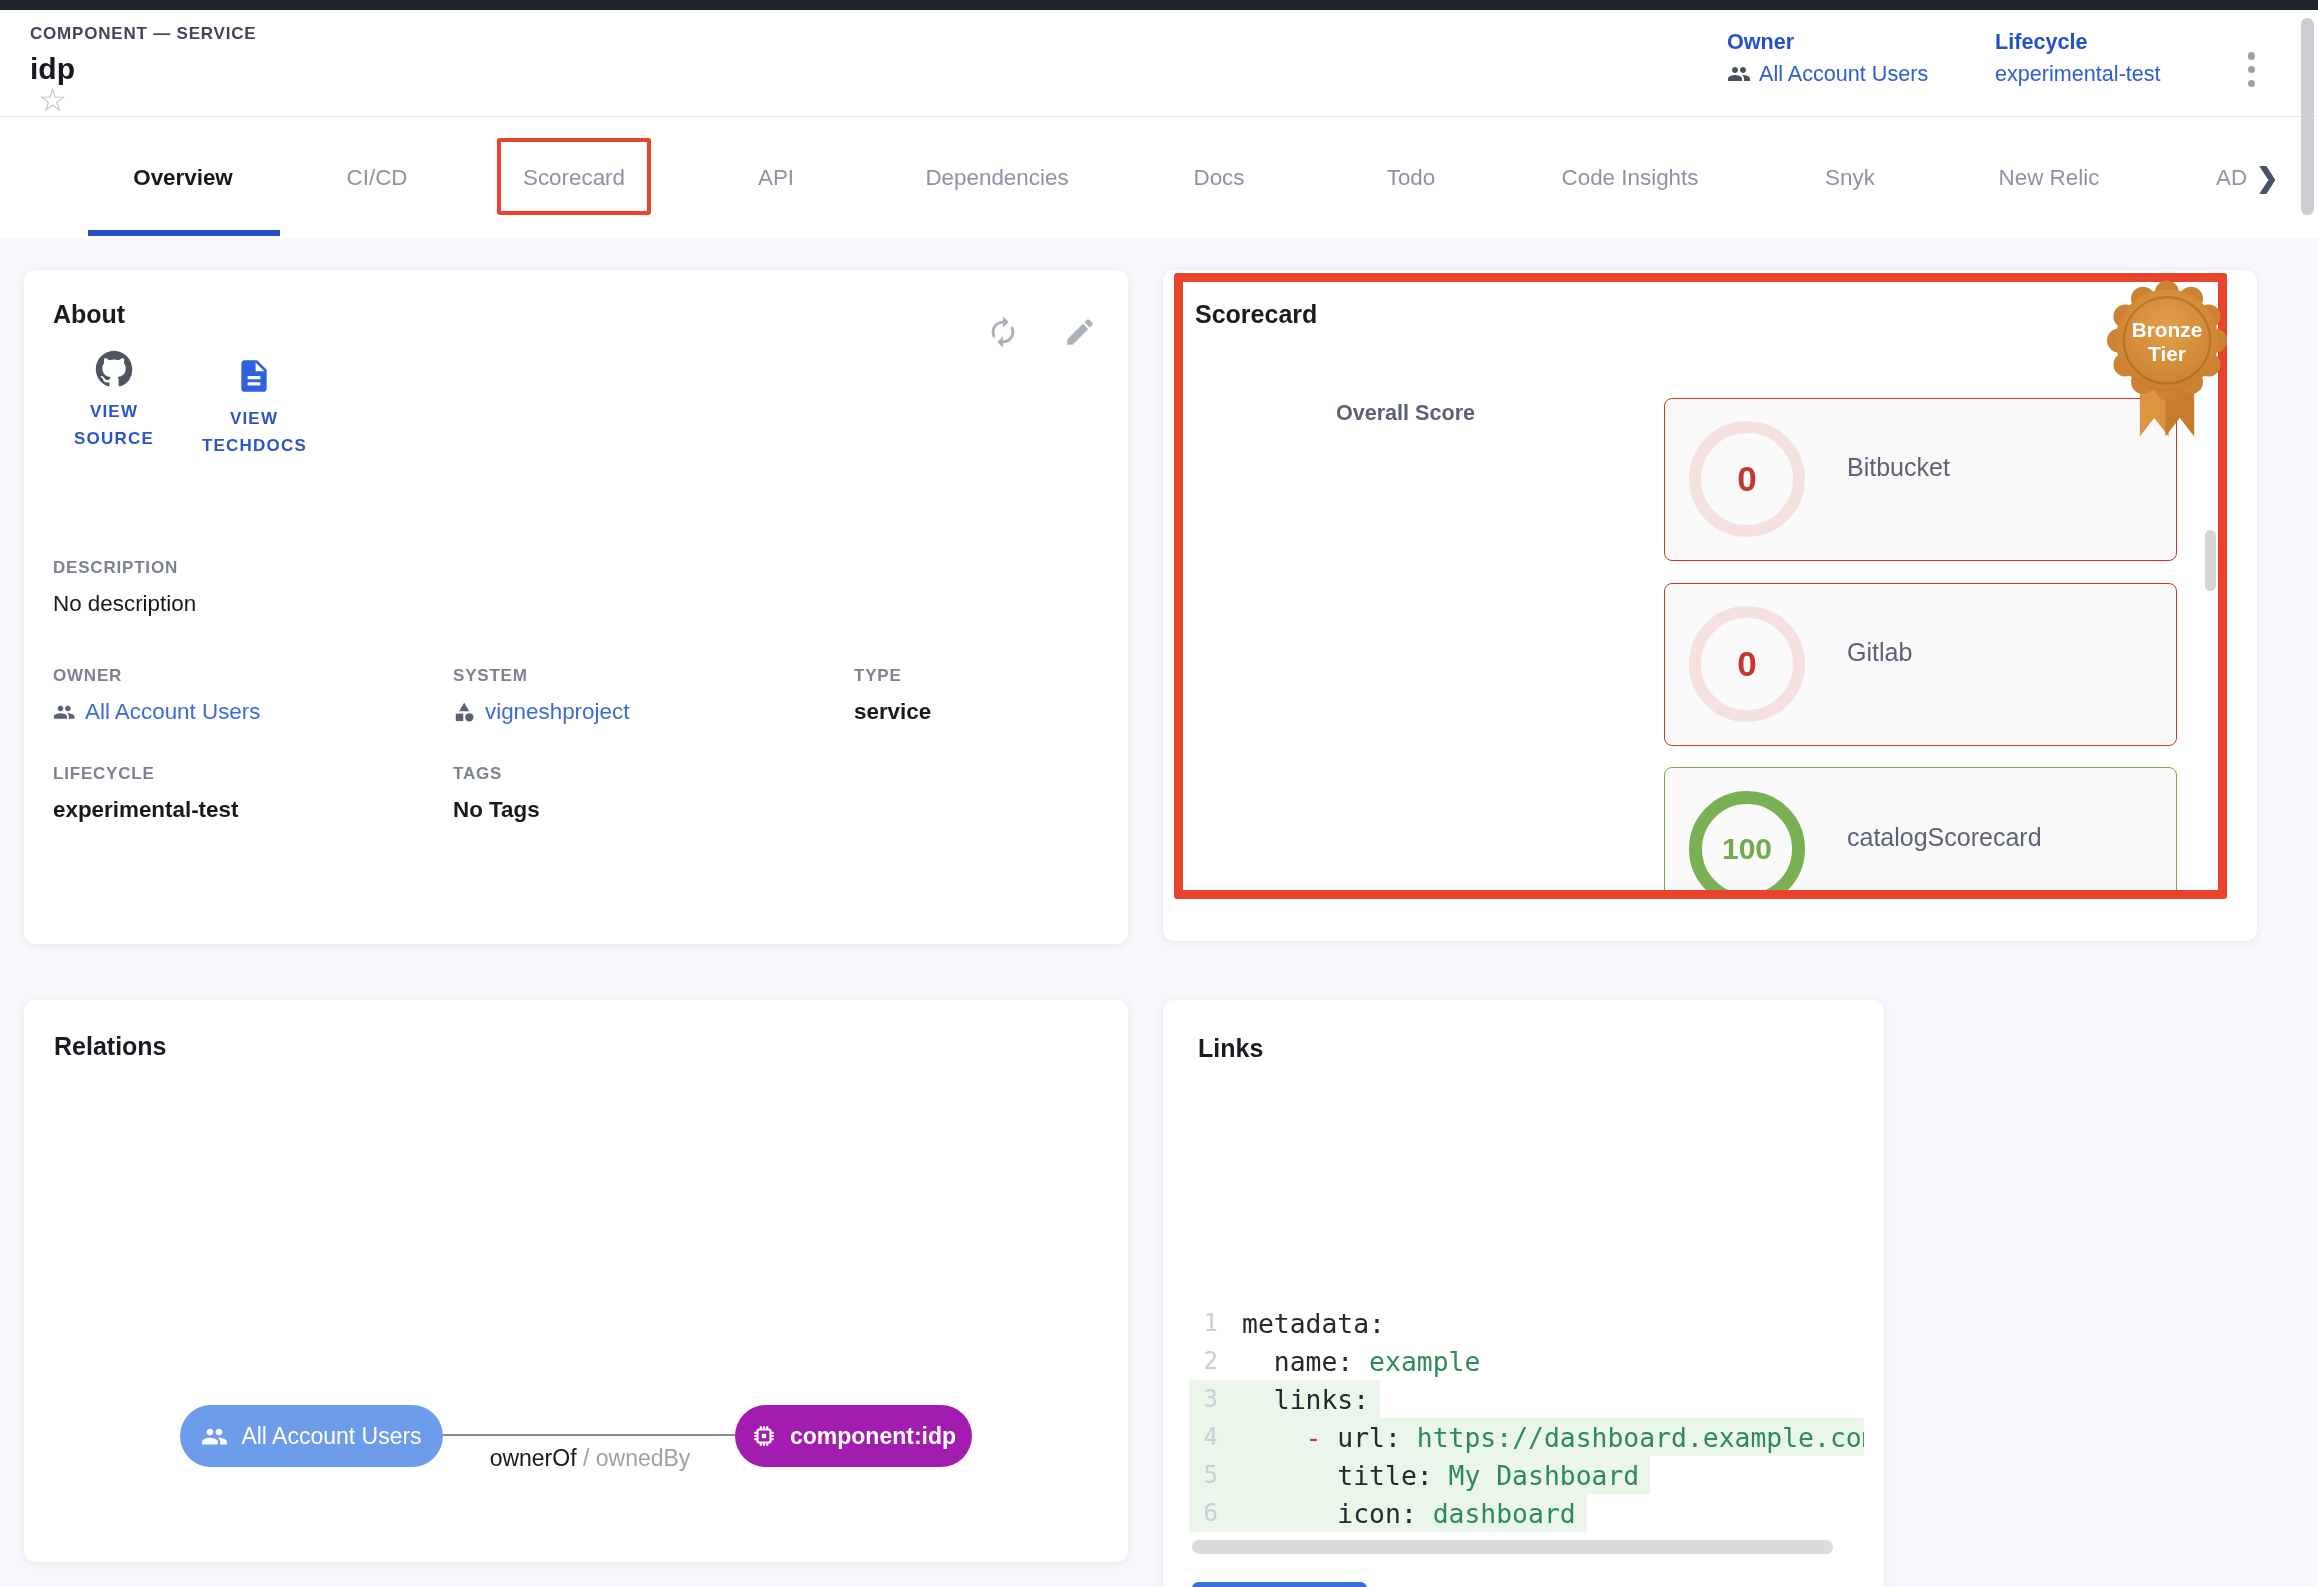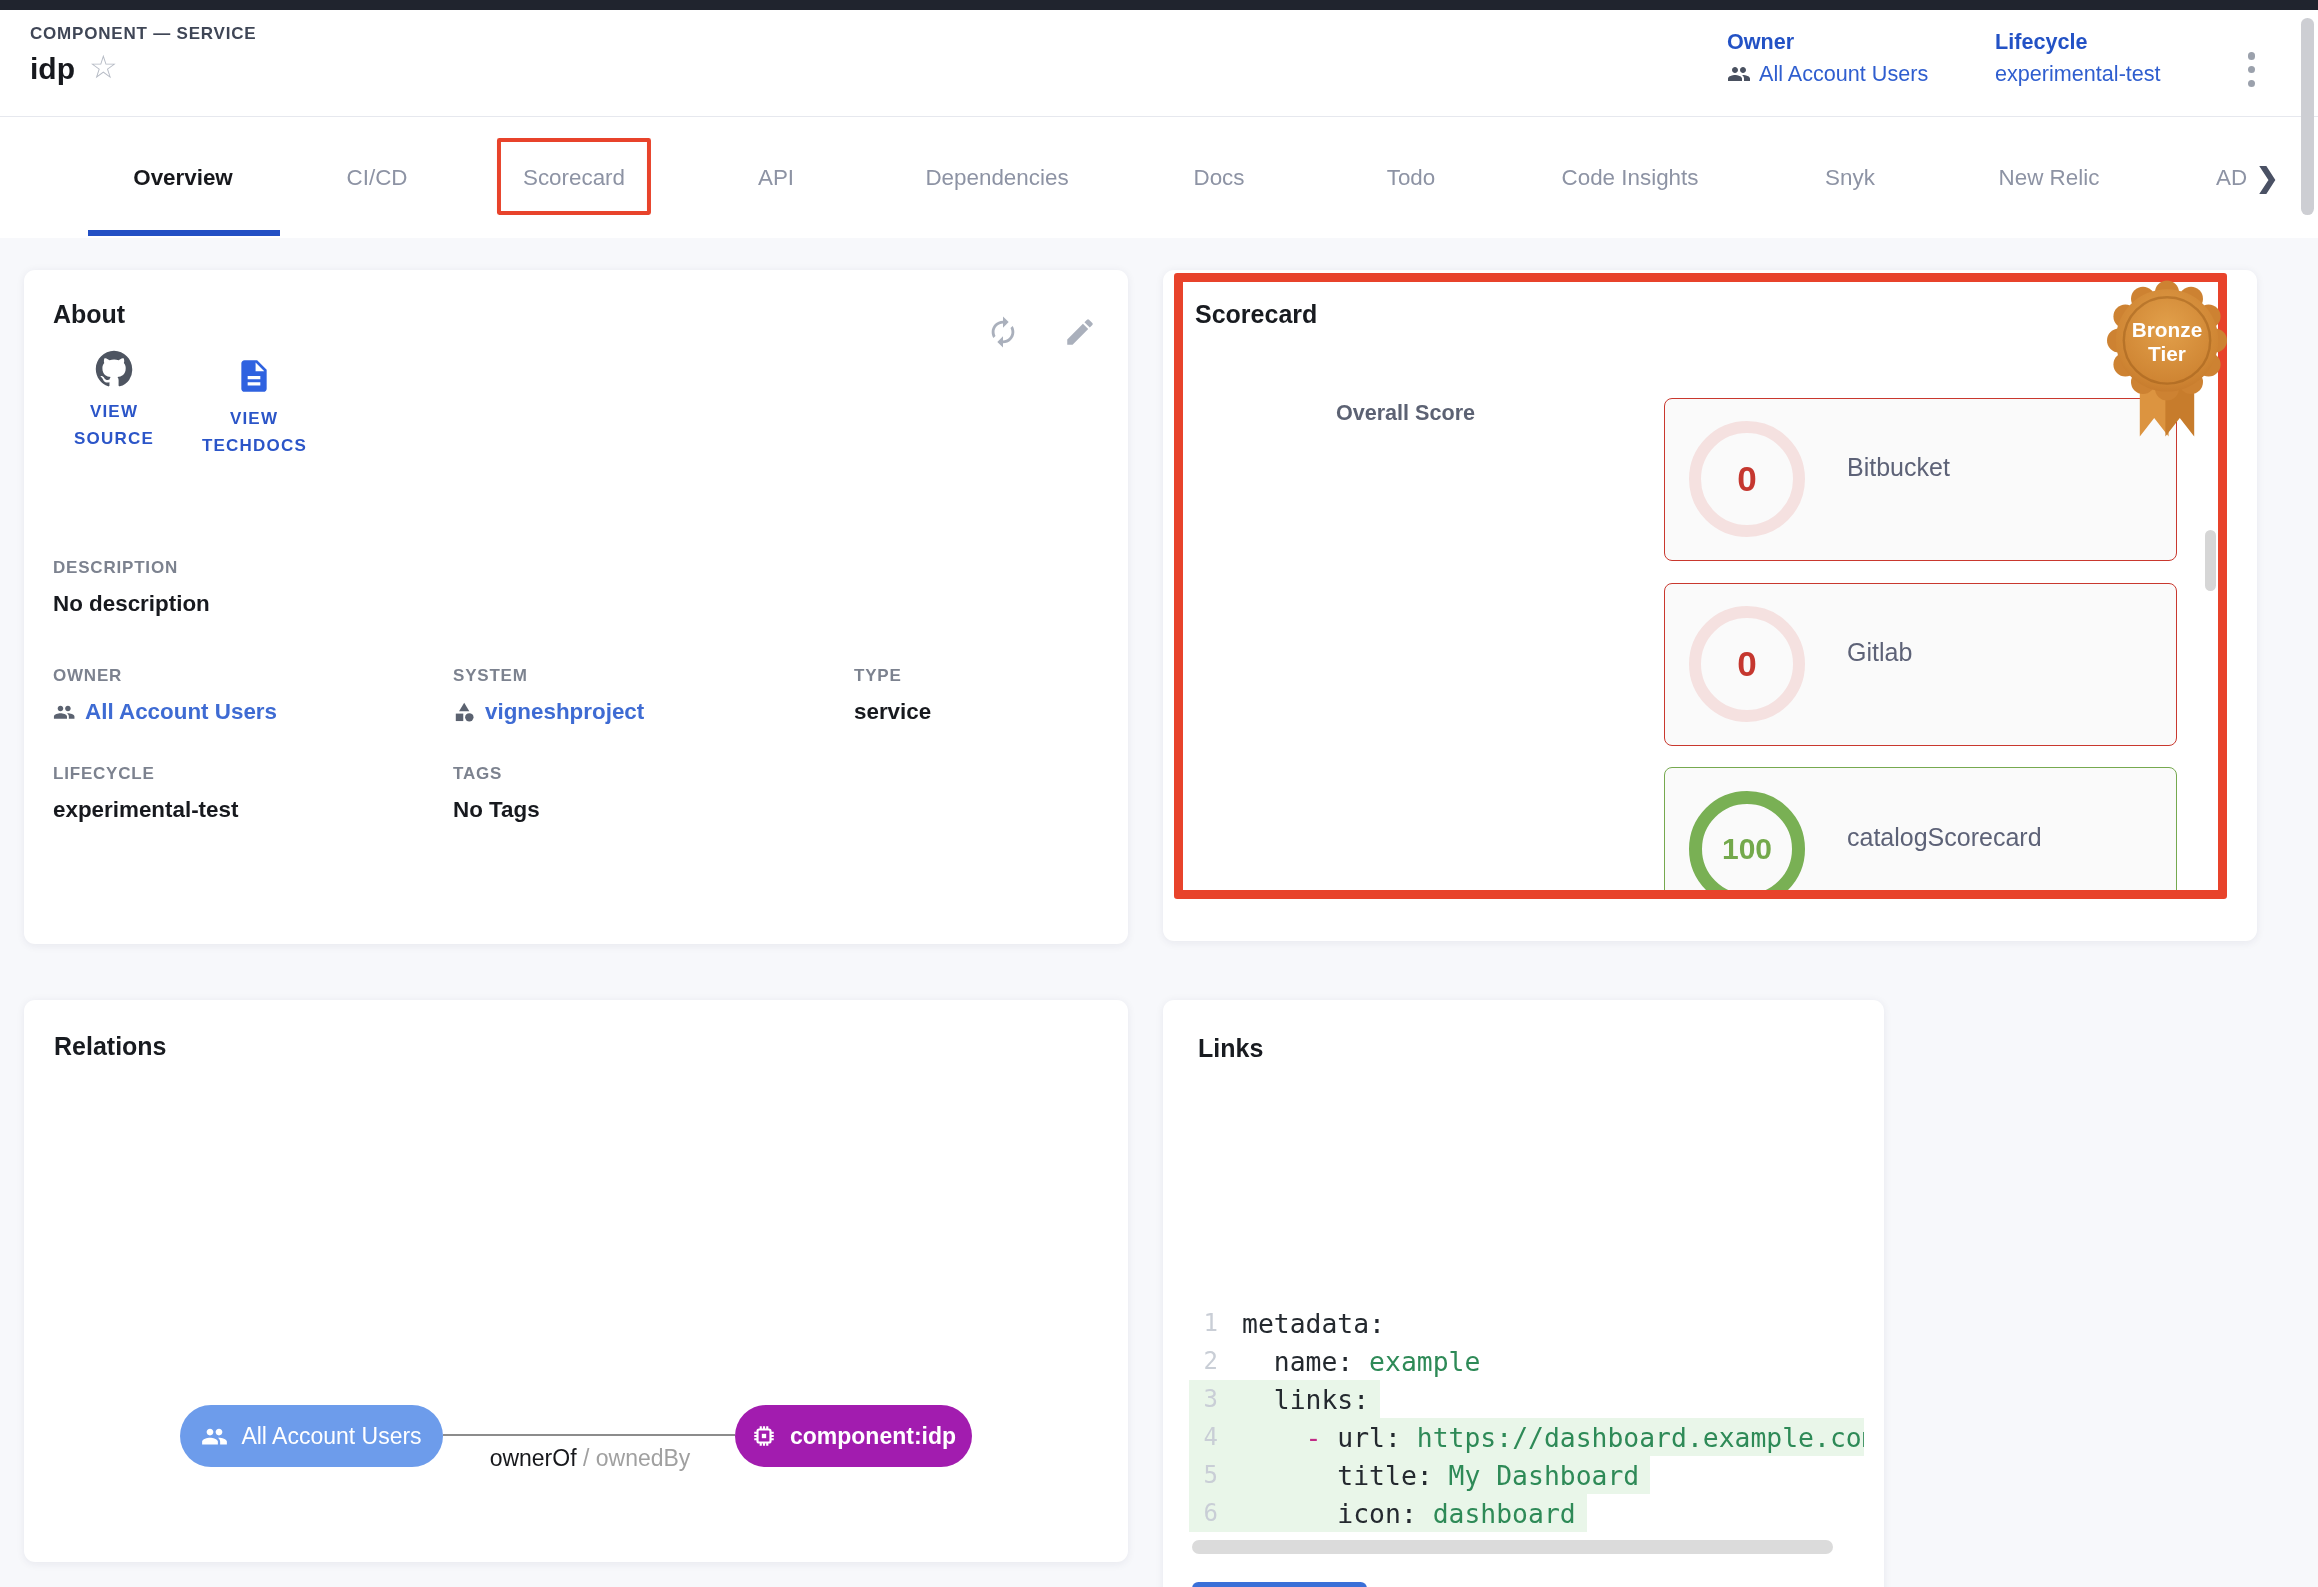--- a/index.html
+++ b/index.html
@@ -5,21 +5,21 @@
   * { margin:0; padding:0; box-sizing:border-box; }
   html,body { background:#e9eaee; }
   .page {
     position:relative; width:2319px; height:1588px; overflow:hidden;
     background:#f7f8fb; font-family:"Liberation Sans", sans-serif;
   }
   
   .topbar { position:absolute; left:0; top:0; width:2319px; height:9.6px; background:#20242e; }
   .header { position:absolute; left:0; top:9.6px; width:2319px; height:107px; background:#ffffff; border-bottom:0.8px solid #e6e8ee; }
   .breadcrumb { position:absolute; left:30px; top:14.4px; font-size:17px; font-weight:700; letter-spacing:0.8px; color:#3f4656; }
-  .title-row { position:absolute; left:30px; top:42px; display:flex; align-items:center; gap:14px; }
+  .title-row { position:absolute; left:30px; top:42px; display:flex; align-items:center; gap:2px;flex-direction:column; }
   .page-title { font-size:30px; font-weight:700; color:#17191e; }
   .star { font-size:32px; color:#b6bbc5; line-height:1; margin-top:-3.2px; }
   .hmeta { position:absolute; top:19px; }
   .hmeta .lbl { font-size:21.6px; font-weight:700; color:#2352c5; margin-bottom:6.4px; }
   .hmeta .val { font-size:21.6px; color:#2f5ecf; display:flex; align-items:center; gap:8px; }
   .hmeta.owner { left:1727px; }
   .hmeta.lifecycle { left:1995px; }
   .kebab { position:absolute; left:2243px; top:38px; display:flex; flex-direction:column; gap:6.4px; padding:4.8px; cursor:pointer; }
   .kebab i { width:7.2px; height:7.2px; border-radius:50%; background:#9ba1ac; }
   .vp-scrollbar { position:absolute; right:4.8px; top:17.6px; width:13px; height:197px; border-radius:6.4px; background:#cdced3; z-index:50; }
@@ -39,21 +39,21 @@
 
   
   .about { left:24px; top:270px; width:1104px; height:674px; }
   .about .card-title { position:absolute; left:29px; top:30px; }
   .icon-btn { position:absolute; top:43px; width:38px; height:38px; display:flex; align-items:center; justify-content:center; cursor:pointer; }
   .icon-btn svg { width:34px; height:34px; fill:#aab0bc; }
   .qlink { position:absolute; display:flex; flex-direction:column; align-items:center; cursor:pointer; text-align:center; }
   .qlink .glyph { margin-bottom:11.2px; }
   .qlink .qlabel { font-size:17px; font-weight:700; letter-spacing:1.2px; color:#2b55c8; line-height:1.55; width:104px; }
   .flabel { font-size:17px; font-weight:700; letter-spacing:0.8px; color:#7c828f; }
-  .fvalue { font-size:22.4px; color:#17191e; margin-top:13px;font-weight:bold; }
+  .fvalue { font-size:22.4px; color:#17191e; margin-top:13px; }
   .fvalue.bold { font-weight:700; }
   .fvalue.link { color:#3e6bd3; display:flex; align-items:center; gap:9.6px; cursor:pointer; }
   .field { position:absolute; }
 
   
   .scorecard { left:1163px; top:270px; width:1094px; height:671px; }
   .scorecard .card-title { position:absolute; left:32px; top:30px; }
   .sc-annotation { position:absolute; left:11.2px; top:3.2px; right:30px; bottom:42px; border:9.6px solid #e8432b; border-radius:3.2px; pointer-events:none; z-index:3; }
   .badge { position:absolute; right:21px; top:8px; z-index:4; }
   .overall-label { position:absolute; left:50px; top:130px; width:385px; text-align:center; font-size:21.6px; font-weight:700; color:#5c6273; }

